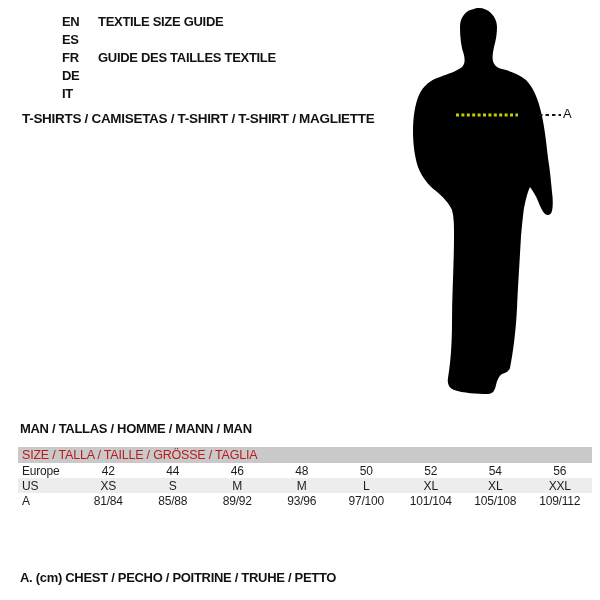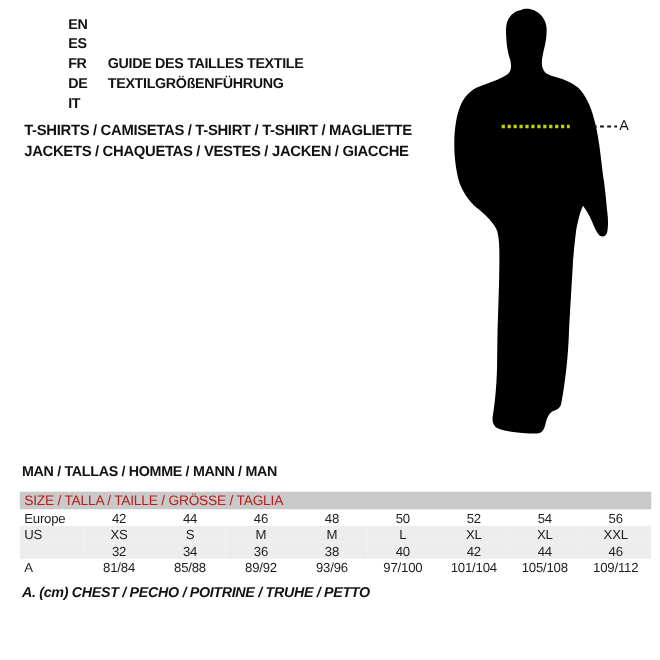--- a/index.html
+++ b/index.html
@@ -42,48 +42,47 @@
     font-size:12px;letter-spacing:-0.2px;color:#1d1d1d;
   }
   .size-table td{height:15px;text-align:center;vertical-align:middle;padding:0;}
   .size-table td.row-label{text-align:left;padding-left:4px;width:58px;}
   .size-table tr.table-header-row td{
     height:16px;background:var(--header-bg);
     text-align:left;padding-left:4px;font-size:12.5px;color:#b91c1c;
   }
   .size-table tr.shaded td{background:var(--alt-row-bg);margin-top:25px;}
   
-  .footnote{position:absolute;left:20px;top:531px;font-weight:bold;font-size:13px;letter-spacing:-0.3px;white-space:nowrap;font-style:italic;}
+  .footnote{position:absolute;left:20px;top:570px;font-weight:bold;font-size:13px;letter-spacing:-0.3px;white-space:nowrap;}
 </style>
 </head>
 <body>
 
 <div class="lang-block">
   <div class="lang-row">
     <span class="lang-code">EN</span>
+    <span class="lang-label">TEXTILE SIZE GUIDE</span>
   </div>
   <div class="lang-row">
     <span class="lang-code">ES</span>
   </div>
   <div class="lang-row">
     <span class="lang-code">FR</span>
     <span class="lang-label">GUIDE DES TAILLES TEXTILE</span>
   </div>
   <div class="lang-row">
     <span class="lang-code">DE</span>
-    <span class="lang-label">TEXTILGRÖßENFÜHRUNG</span>
   </div>
   <div class="lang-row">
     <span class="lang-code">IT</span>
   </div>
 </div>
 
 <div class="cat-block">
   <div class="cat-line">T-SHIRTS / CAMISETAS / T-SHIRT / T-SHIRT / MAGLIETTE</div>
-  <div class="cat-line">JACKETS / CHAQUETAS / VESTES / JACKEN / GIACCHE</div>
 </div>
 
 <svg class="figure-svg" viewBox="390 0 185 405" xmlns="http://www.w3.org/2000/svg">
   <path class="man-path" d="
     M 474 9
     C 466 10 460 17 460 27
     C 460 37 461 47 464 55
     C 465 60 465 64 462 67
     C 457 71 448 74 440 77
     C 430 80 423 86 419 95
@@ -154,31 +153,20 @@
       <td class="row-label">US</td>
       <td>XS</td>
       <td>S</td>
       <td>M</td>
       <td>M</td>
       <td>L</td>
       <td>XL</td>
       <td>XL</td>
       <td>XXL</td>
     </tr>
-    <tr class="shaded">
-      <td class="row-label"></td>
-      <td>32</td>
-      <td>34</td>
-      <td>36</td>
-      <td>38</td>
-      <td>40</td>
-      <td>42</td>
-      <td>44</td>
-      <td>46</td>
-    </tr>
     <tr>
       <td class="row-label">A</td>
       <td>81/84</td>
       <td>85/88</td>
       <td>89/92</td>
       <td>93/96</td>
       <td>97/100</td>
       <td>101/104</td>
       <td>105/108</td>
       <td>109/112</td>

